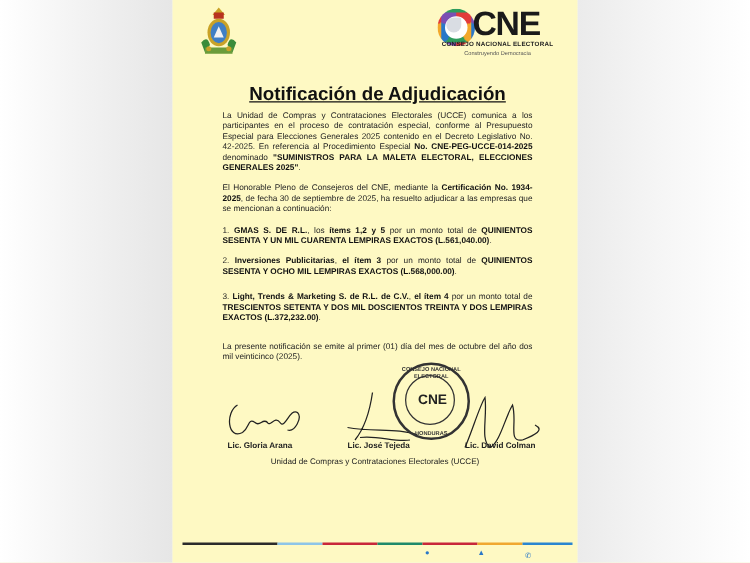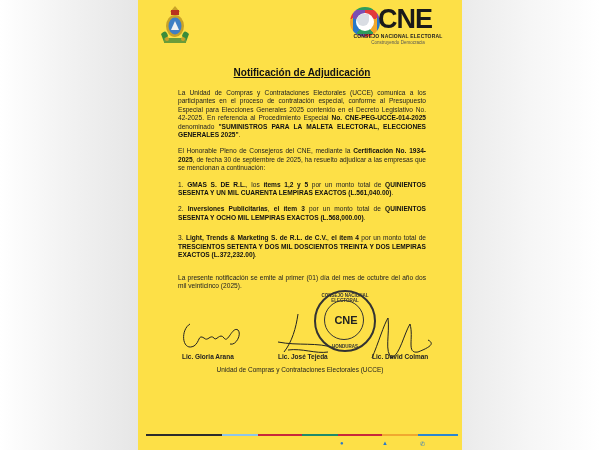--- a/index.html
+++ b/index.html
@@ -2,33 +2,33 @@
 <html><head>
 <meta charset="utf-8">
 <style>
   html,body{margin:0;padding:0;}
   body{width:600px;height:450px;overflow:hidden;position:relative;
     background:#f4f4f4;font-family:"Liberation Sans",sans-serif;}
   .bg-left{position:absolute;left:0;top:0;width:138px;height:450px;
     background:linear-gradient(90deg,#ffffff 0%,#f3f3f3 45%,#e6e6e6 100%);}
   .bg-right{position:absolute;right:0;top:0;width:138px;height:450px;
     background:linear-gradient(270deg,#ffffff 0%,#f6f6f6 50%,#ebebeb 100%);}
-  .page{position:absolute;left:138px;top:0;width:324px;height:450px;background:#fde047;overflow:hidden;}
+  .page{position:absolute;left:138px;top:0;width:324px;height:450px;background:#fef9c3;overflow:hidden;}
   .header{position:absolute;left:0;top:0;width:324px;height:50px;}
   .coat{position:absolute;left:20px;top:4px;width:34px;height:42px;}
   .cne-logo{position:absolute;left:210px;top:6px;width:100px;height:38px;}
   .cne-ring{position:absolute;left:2px;top:1px;width:24px;height:24px;border-radius:50%;
     border:3px solid transparent;
     background:conic-gradient(#e23b3b 0 20%,#f2a82c 20% 40%,#2e9c5c 40% 60%,#2a78c8 60% 80%,#7b4fb3 80% 100%);}
   .cne-ring::after{content:"";position:absolute;left:3px;top:3px;right:3px;bottom:3px;border-radius:50%;background:#fff;}
   .cne-dove{position:absolute;left:9px;top:8px;width:12px;height:12px;background:#d9dde3;border-radius:50% 10% 50% 50%;z-index:2;}
   .cne-text{position:absolute;left:30px;top:-2px;font-size:27px;font-weight:bold;color:#1a1a1a;letter-spacing:-1px;}
   .cne-sub{position:absolute;left:0;top:27px;width:100px;font-size:5px;font-weight:bold;color:#222;text-align:center;letter-spacing:0.2px;}
   .cne-tag{position:absolute;left:0;top:34px;width:100px;font-size:4.5px;color:#555;text-align:center;}
-  .title{position:absolute;left:0;top:67px;width:328px;text-align:center;font-size:10px;font-weight:bold;
+  .title{position:absolute;left:0;top:67px;width:328px;text-align:center;font-size:15px;font-weight:bold;
     text-decoration:underline;color:#111;}
   .body{position:absolute;left:40px;top:89px;width:248px;font-size:6.6px;line-height:8.4px;color:#222;text-align:justify;}
   .body p{margin:0 0 8px 0;}
   .body b{color:#111;}
   .sigs{position:absolute;left:0;top:300px;width:324px;height:80px;}
   .sig-name{position:absolute;font-size:6.5px;font-weight:bold;color:#222;white-space:nowrap;}
   .unit{position:absolute;left:0;top:366px;width:324px;text-align:center;font-size:6.5px;color:#222;}
   .stamp{position:absolute;left:176px;top:290px;width:58px;height:58px;border:2px solid #333;border-radius:50%;}
   .stamp-inner{position:absolute;left:8px;top:8px;width:38px;height:38px;border:1px solid #333;border-radius:50%;}
   .stamp-cne{position:absolute;left:0;top:13px;width:42px;text-align:center;font-size:11px;font-weight:bold;color:#222;}

